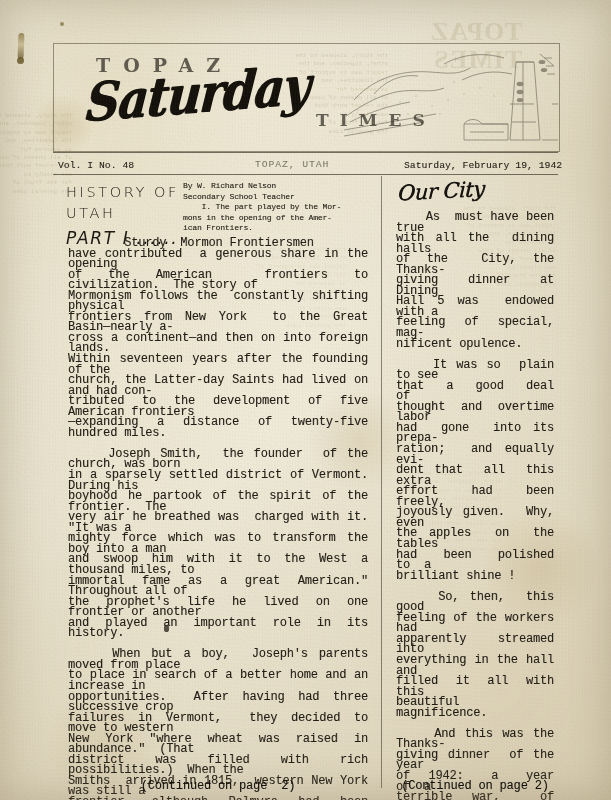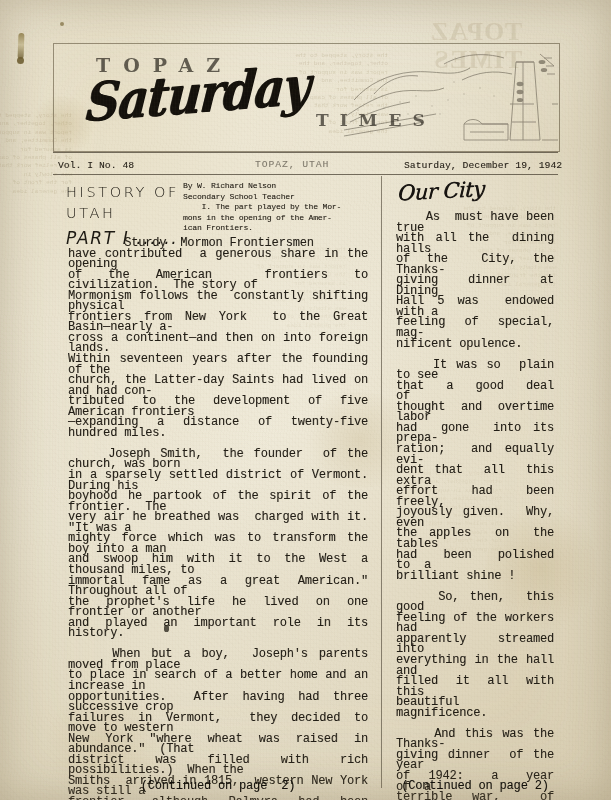--- a/index.html
+++ b/index.html
@@ -246,21 +246,21 @@
           <circle cx="64" cy="70" r="0.8"></circle>
             <circle cx="110" cy="38" r="0.8"></circle>
         </g>
       </svg>
     </div>
   </div>
 
   <div class="rule" style="left:53px;top:152px;width:505px;"></div>
   <div class="folio" id="folio-vol">Vol. I No. 48</div>
   <div class="folio" id="folio-place">TOPAZ, UTAH</div>
-  <div class="folio" id="folio-date">Saturday, December 19, 1942</div>
+  <div class="folio" id="folio-date">Saturday, February 19, 1942</div>
   <div class="rule" style="left:53px;top:174px;width:505px;"></div>
 
   <div id="col-divider"></div>
 
   <div id="hl-box">
     <div class="hl">HISTORY OF</div>
     <div class="hl">UTAH</div>
     <div class="hl" id="hl-part">PART I ......</div>
   </div>
 

